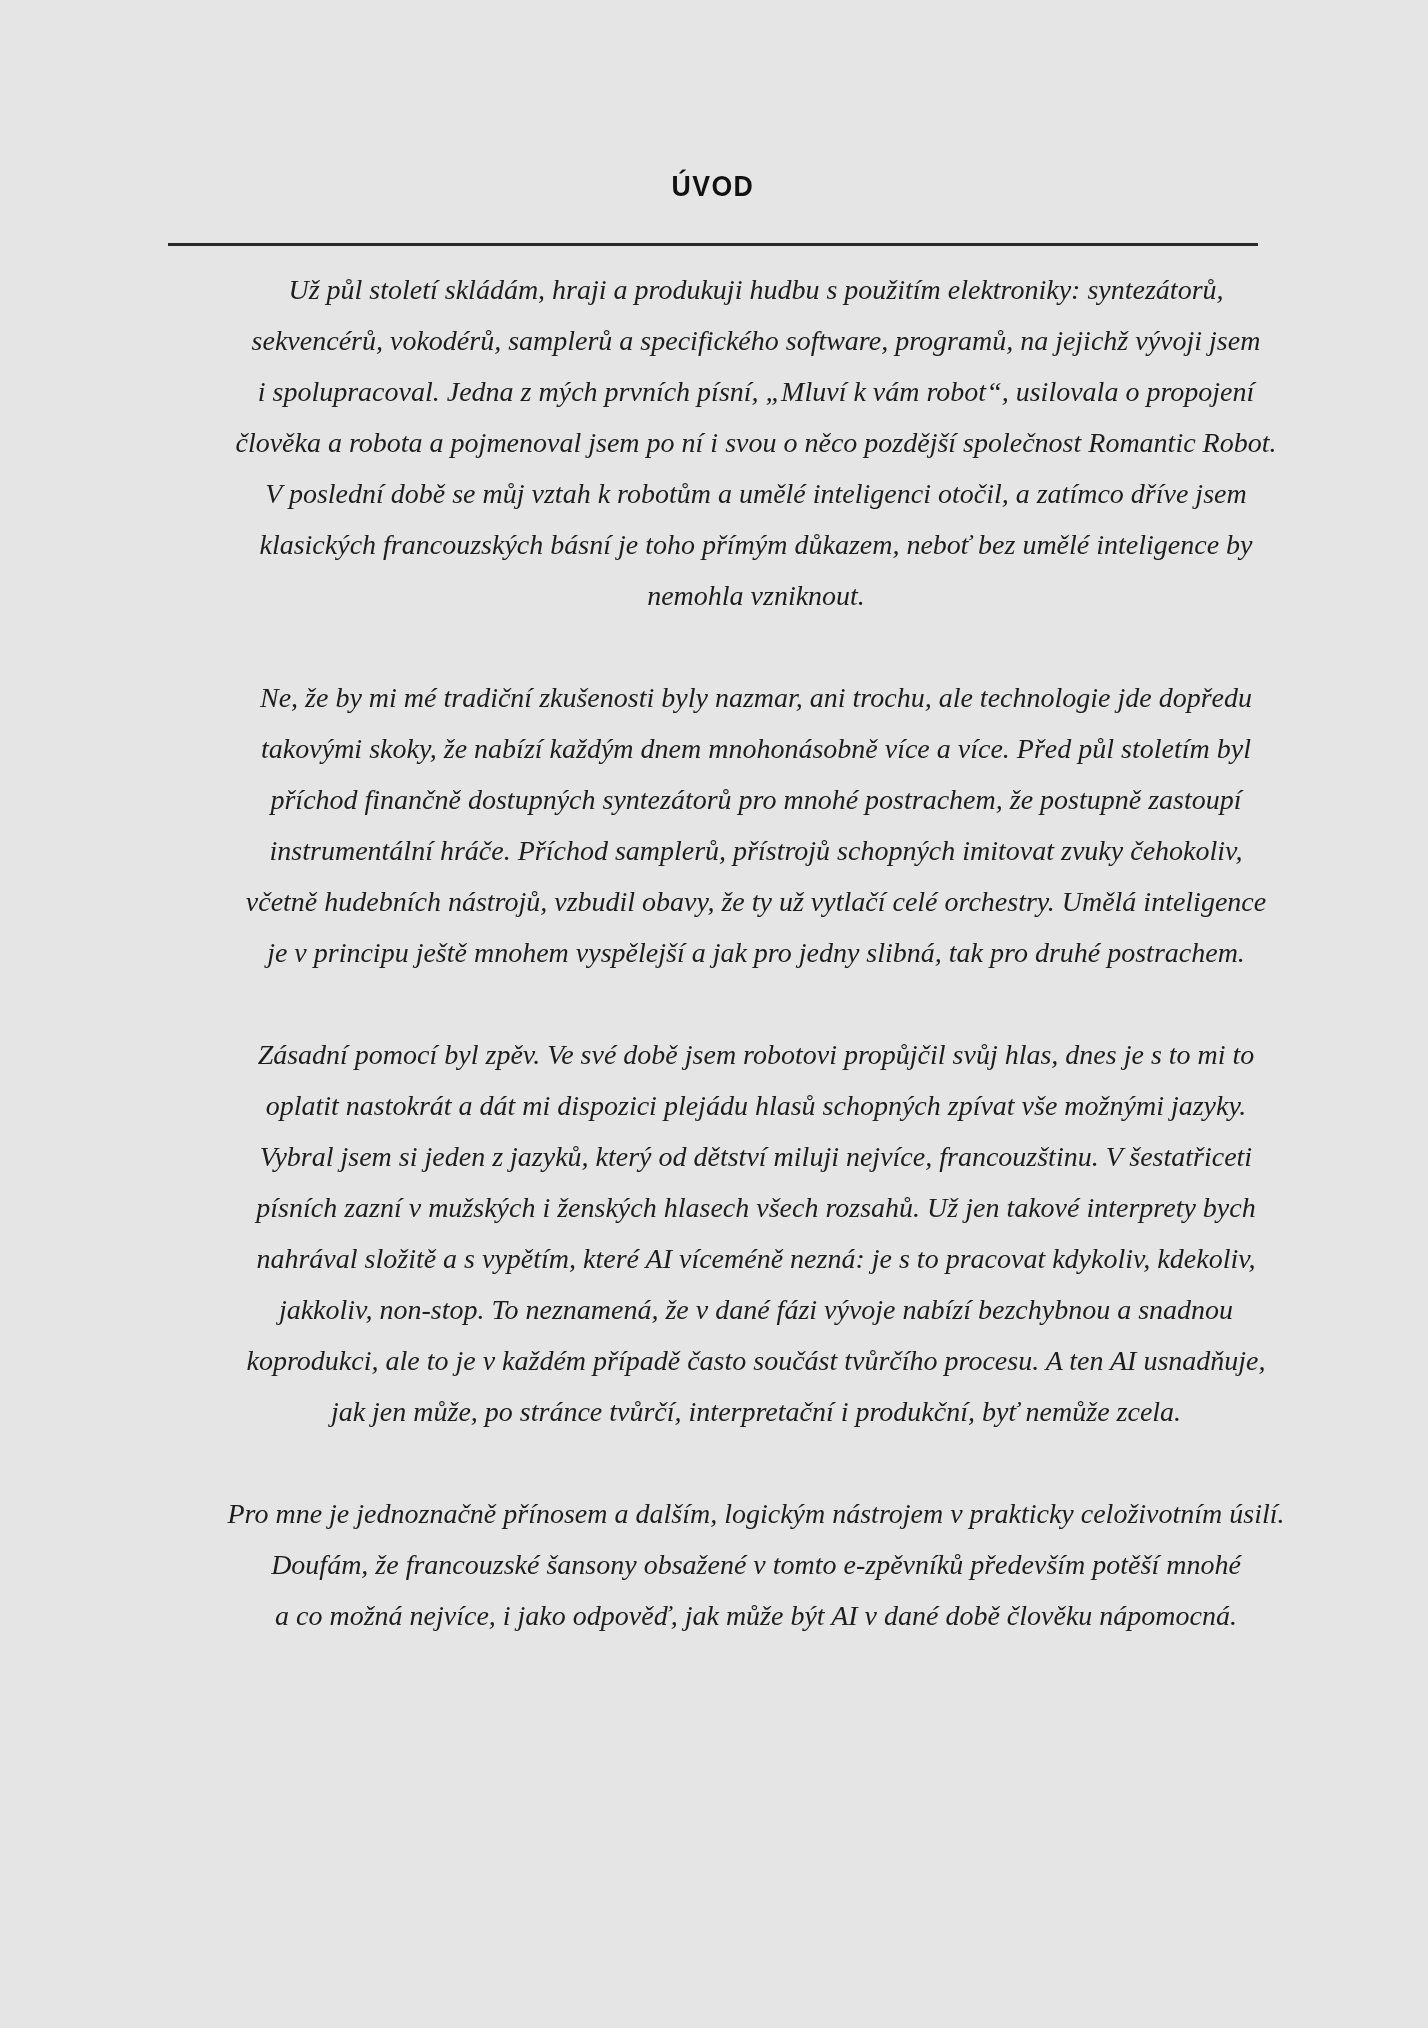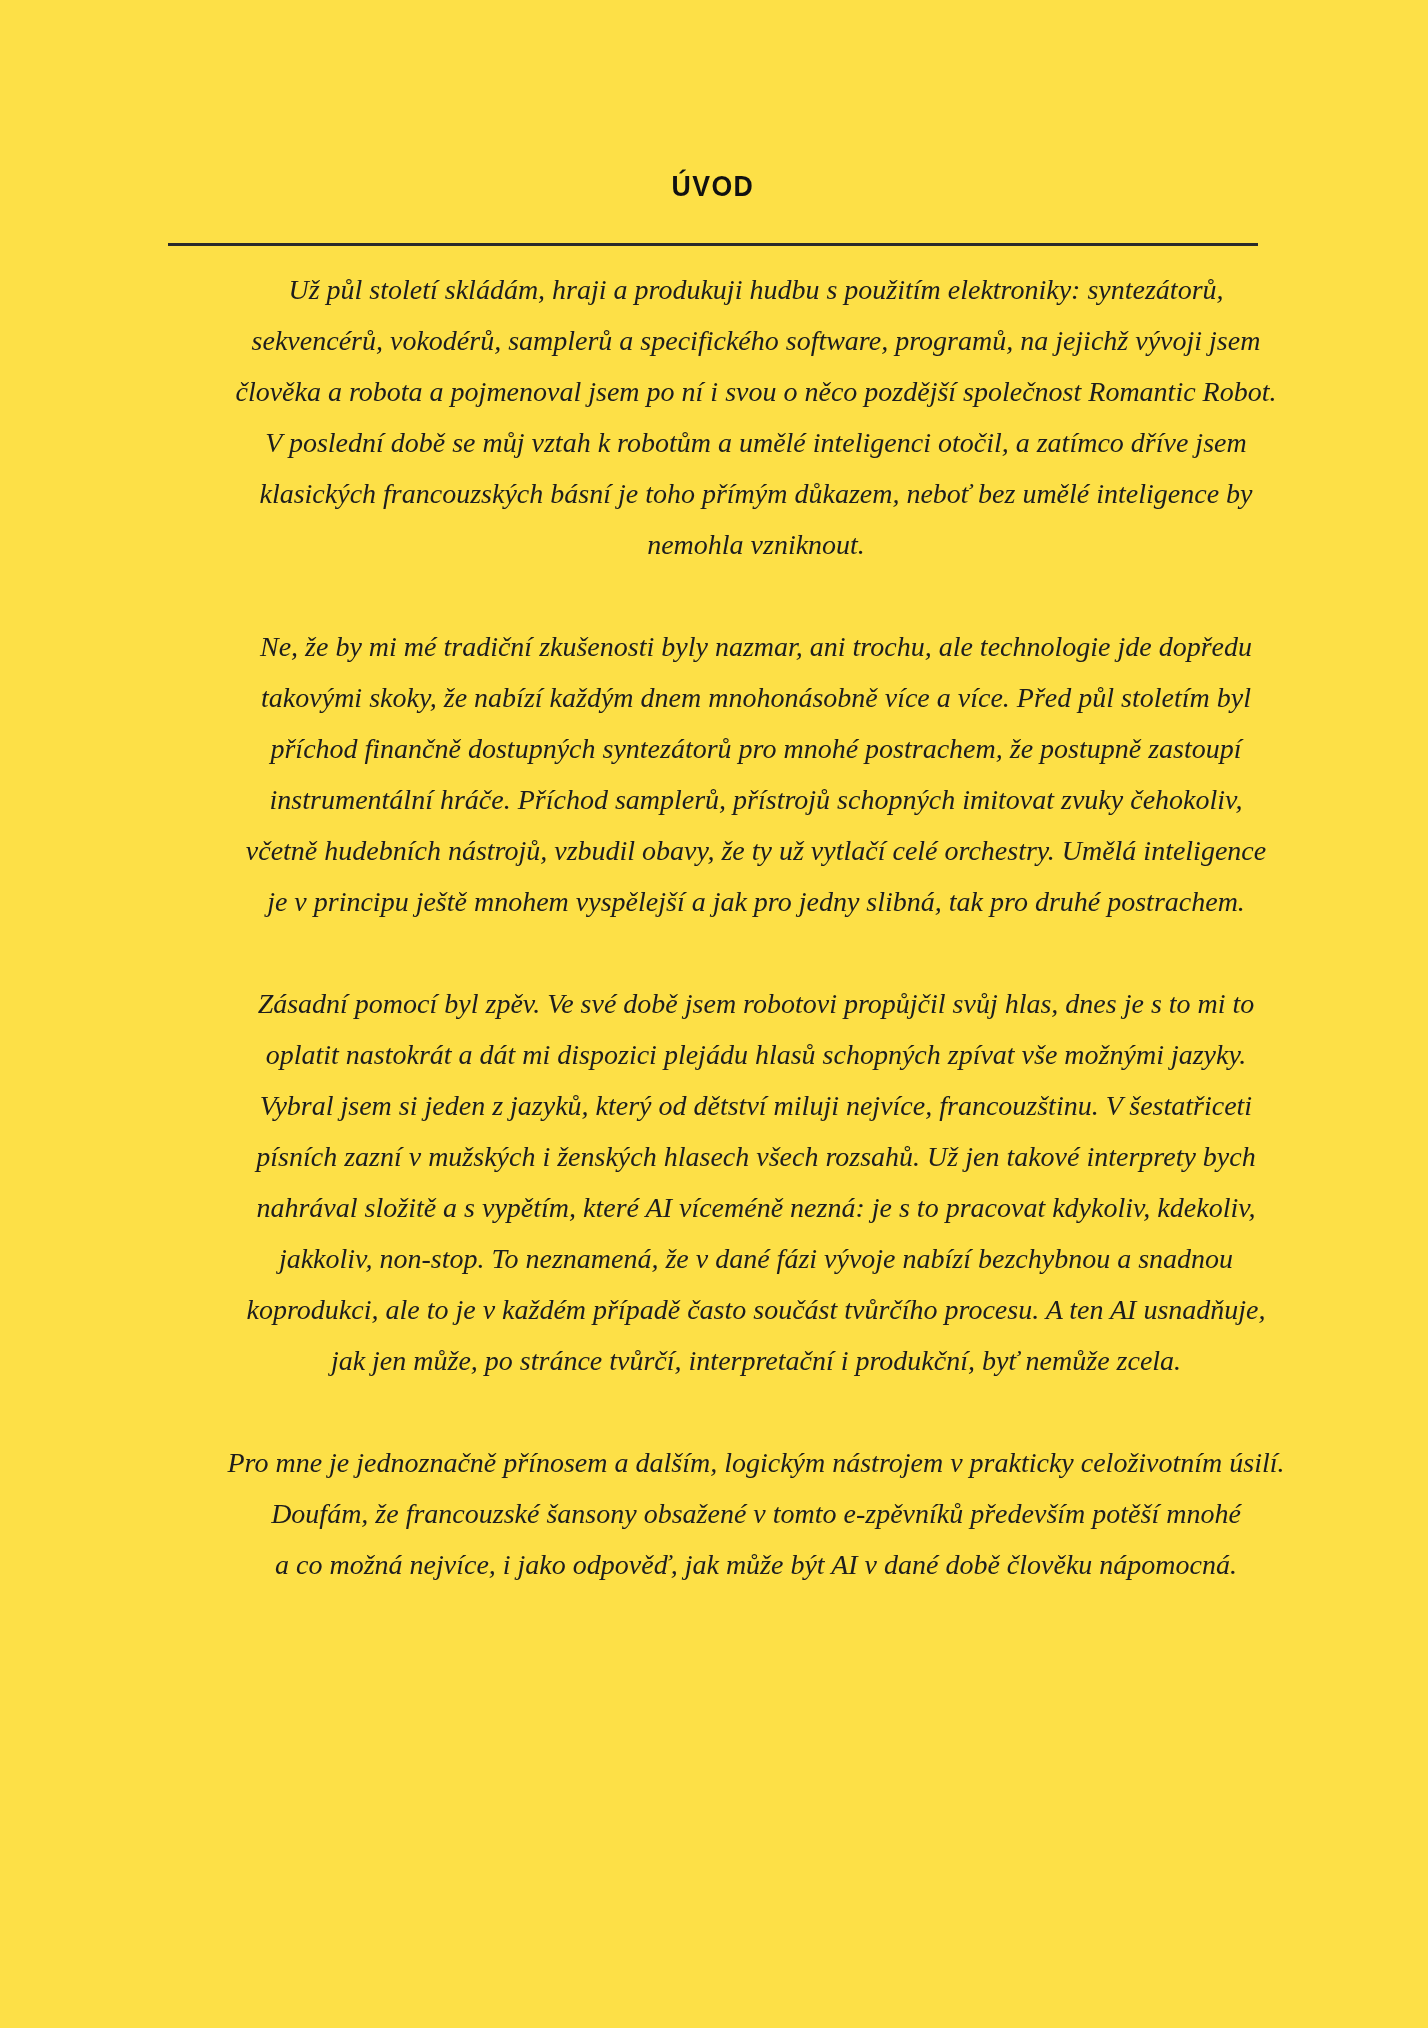--- a/index.html
+++ b/index.html
@@ -10,21 +10,21 @@
   body {
     width: 1428px;
     height: 2028px;
     position: relative;
     overflow: hidden;
     font-family: "Liberation Serif", serif;
   }
   .page {
     position: absolute;
     inset: 0;
-    background: #fde047;
+    background: #e5e5e5;
   }
   .doc-title {
     position: absolute;
     left: 168px;
     top: 170px;
     width: 1090px;
     text-align: center;
     font-family: "Liberation Sans", sans-serif;
     font-weight: 700;
     font-size: 29px;
@@ -70,20 +70,21 @@
   <div class="doc-title">
     <span class="condense">ÚVOD</span>
   </div>
 
   <div class="title-rule"></div>
 
   <div class="body-text">
     <div class="para">
         <div class="line">Už půl století skládám, hraji a produkuji hudbu s použitím elektroniky: syntezátorů,</div>
         <div class="line">sekvencérů, vokodérů, samplerů a specifického software, programů, na jejichž vývoji jsem</div>
+        <div class="line">i spolupracoval. Jedna z mých prvních písní, „Mluví k vám robot“, usilovala o propojení</div>
         <div class="line">člověka a robota a pojmenoval jsem po ní i svou o něco pozdější společnost Romantic Robot.</div>
         <div class="line">V poslední době se můj vztah k robotům a umělé inteligenci otočil, a zatímco dříve jsem</div>
         <div class="line">klasických francouzských básní je toho přímým důkazem, neboť bez umělé inteligence by</div>
         <div class="line">nemohla vzniknout.</div>
       </div>
     <div class="para">
         <div class="line">Ne, že by mi mé tradiční zkušenosti byly nazmar, ani trochu, ale technologie jde dopředu</div>
         <div class="line">takovými skoky, že nabízí každým dnem mnohonásobně více a více. Před půl stoletím byl</div>
         <div class="line">příchod finančně dostupných syntezátorů pro mnohé postrachem, že postupně zastoupí</div>
         <div class="line">instrumentální hráče. Příchod samplerů, přístrojů schopných imitovat zvuky čehokoliv,</div>

